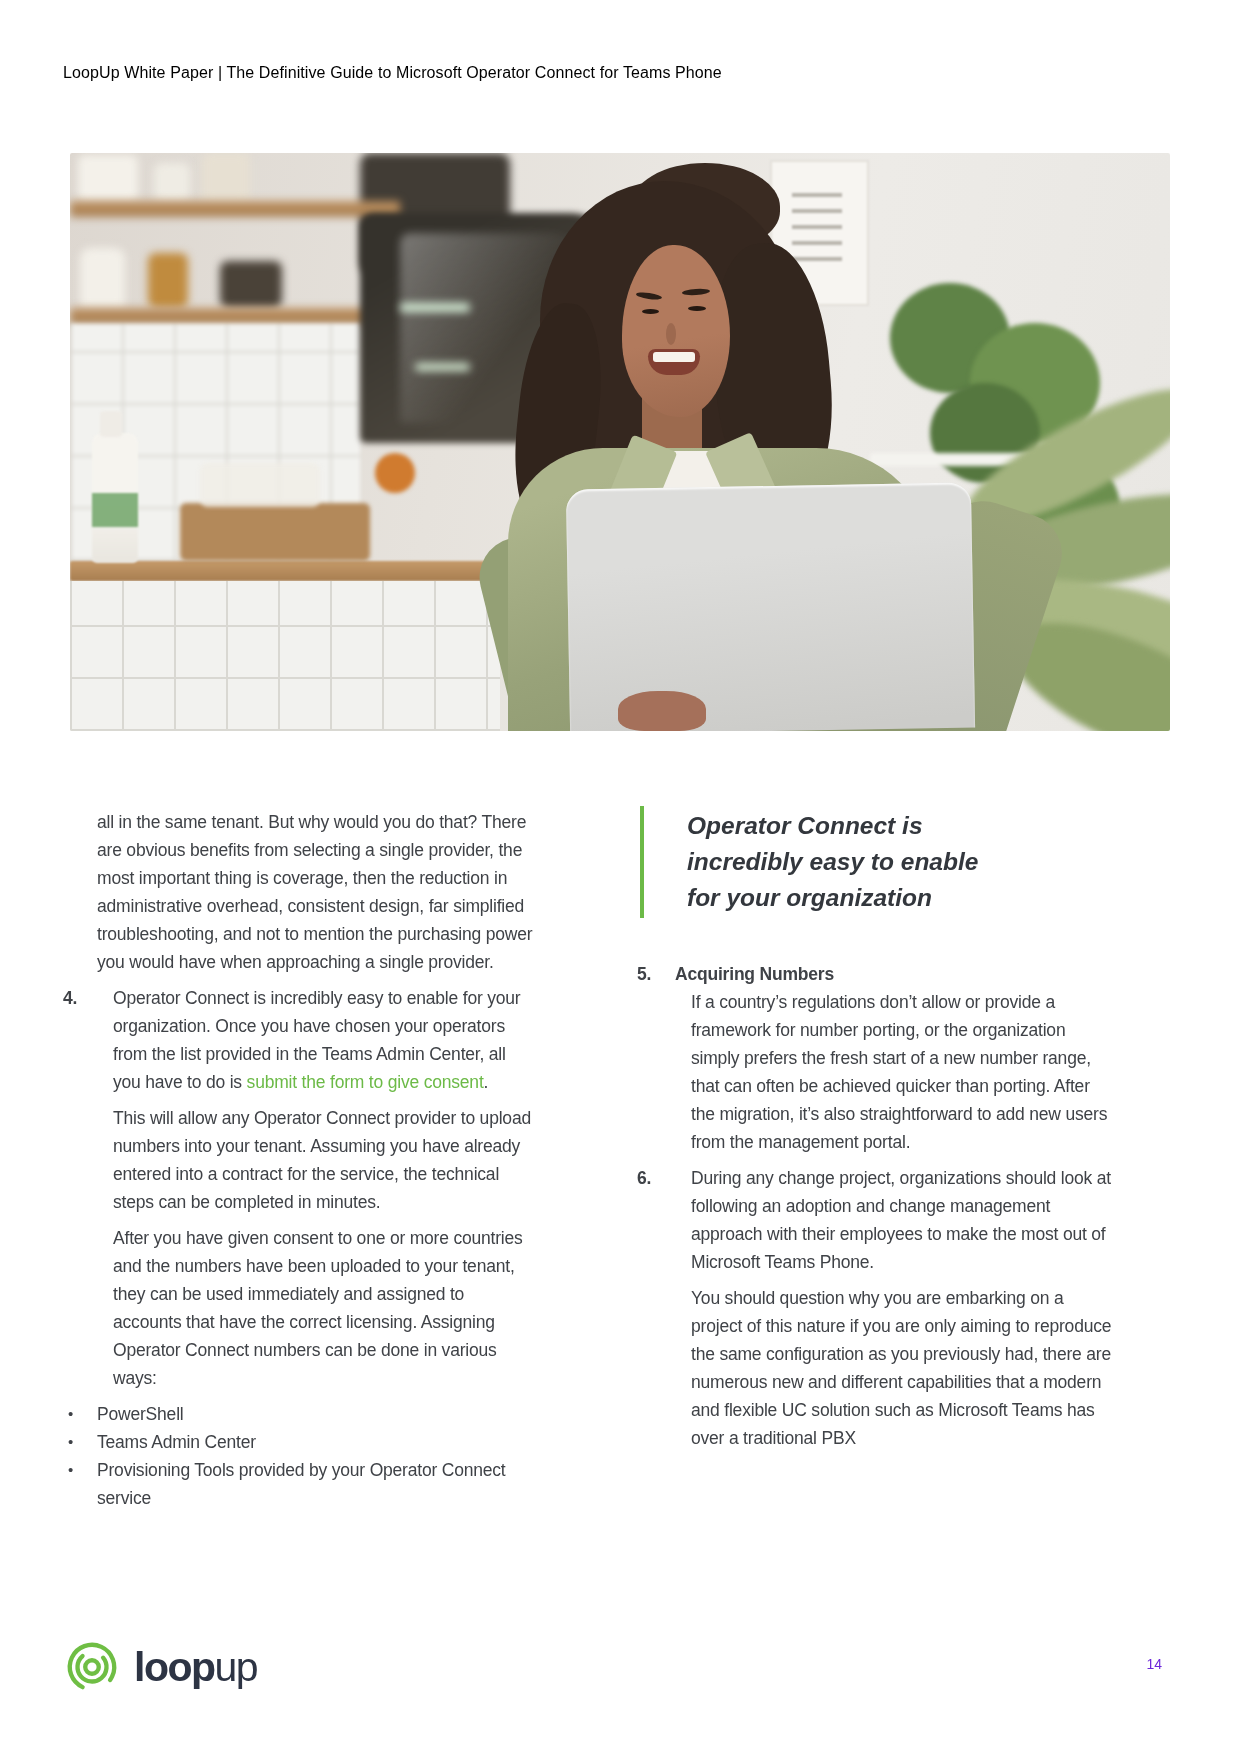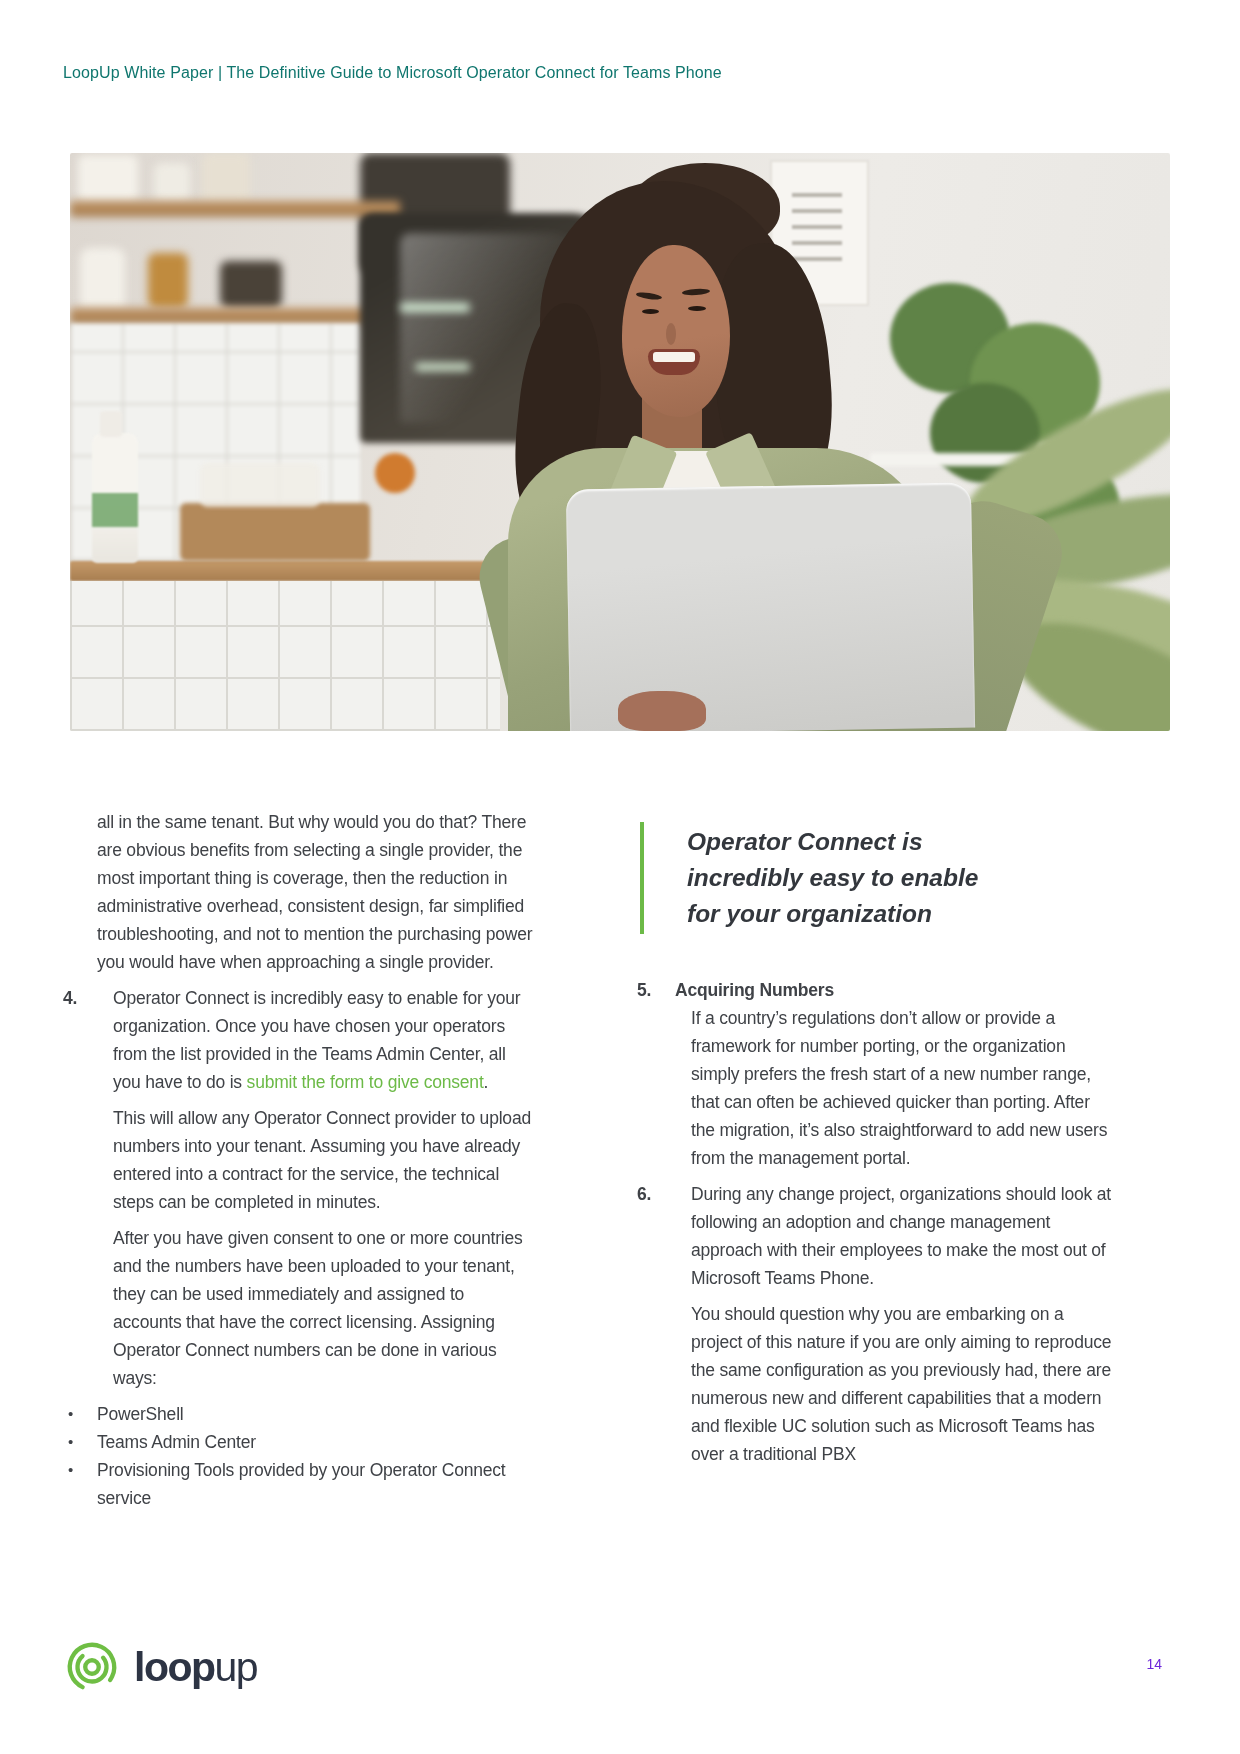--- a/index.html
+++ b/index.html
@@ -5,21 +5,21 @@
   html,body{margin:0;padding:0;background:#ffffff;}
   body{
     width:1240px;height:1754px;position:relative;overflow:hidden;
     font-family:"Liberation Sans","DejaVu Sans",sans-serif;
     color:#3f4247;
     -webkit-font-smoothing:antialiased;
   }
   
   .header{
     position:absolute;left:63px;top:64px;width:1110px;
-    font-size:16px;letter-spacing:.1px;color:#0f766e;
+    font-size:16px;letter-spacing:.1px;color:#000000;
   }
   
   .photo{
     position:absolute;left:70px;top:153px;width:1100px;height:578px;
     overflow:hidden;border-radius:2px;
     background:linear-gradient(100deg,#ddd7d0 0%,#e6e2dc 35%,#edebe7 68%,#e9e7e3 100%);
   }
   .photo *{position:absolute;} .ph-blur4{filter:blur(4px);}
   .ph-blur3{filter:blur(3px);} .ph-blur2{filter:blur(2px);} .ph-blur1{filter:blur(1px);}
   .ph-shelf-bar{background:linear-gradient(#c09464,#a57c4e);border-radius:2px;}
@@ -40,21 +40,21 @@
   .col .indented{margin-left:34px;width:450px;}
   .num-block{display:flex;margin:0 0 8px 0;}
   .num-col{flex:0 0 34px;font-weight:700;}
   .col-right .num-col{flex:0 0 38px;}
   .num-body{flex:1;}
   .item-heading{font-weight:700;}
   .green-link{color:#6cba47;text-decoration:none;cursor:pointer;}
   .bullet-row{display:flex;}
   .bullet-dot{flex:0 0 34px;padding-left:5px;box-sizing:border-box;font-size:15px;}
   .pull-quote{
-    margin:16px 0 42px 3px;border-left:4px solid #6cba47;padding:2px 0 2px 43px;
+    margin:0 0 42px 3px;border-left:4px solid #6cba47;padding:2px 0 2px 43px;
     width:320px;
     font-size:24.5px;line-height:36px;font-style:italic;font-weight:600;
     letter-spacing:0;color:#33373d;
   }
   
   .footer-logo{position:absolute;left:63px;top:1637px;display:flex;align-items:center;height:60px;}
   .logo-text{margin-left:13px;font-size:41px;letter-spacing:-1.5px;color:#2d3444;line-height:58px;}
   .logo-text .b{font-weight:700;}
   .logo-text .l{font-weight:400;}
   .page-number{position:absolute;right:78px;top:1656px;font-size:14px;color:#6d28d9;}

